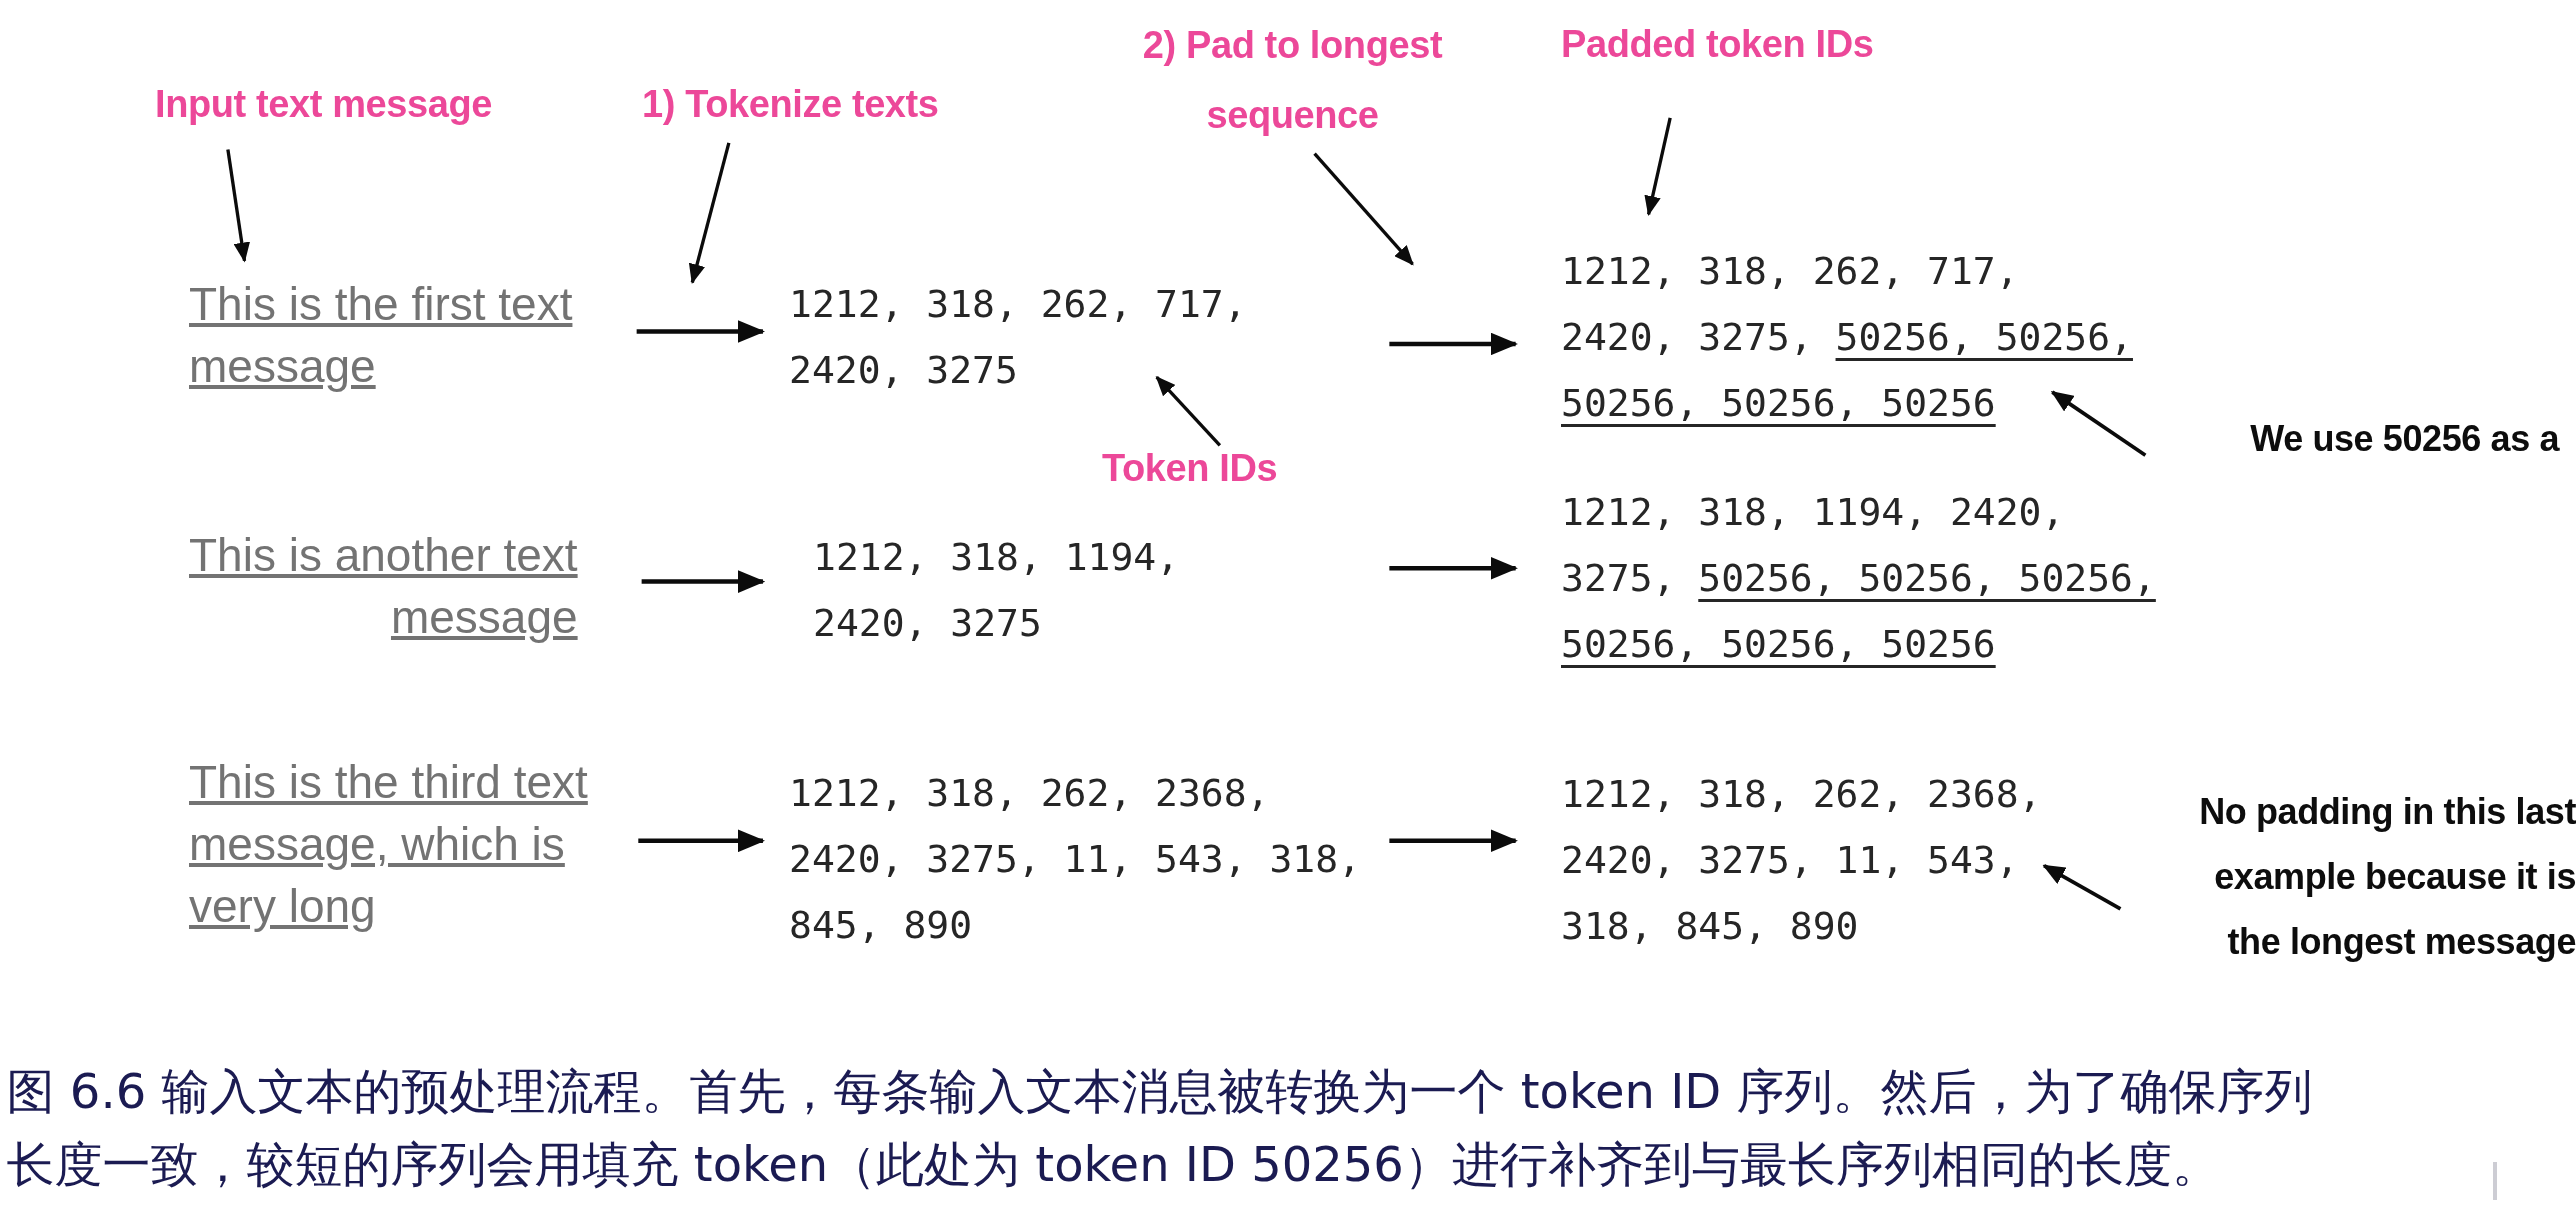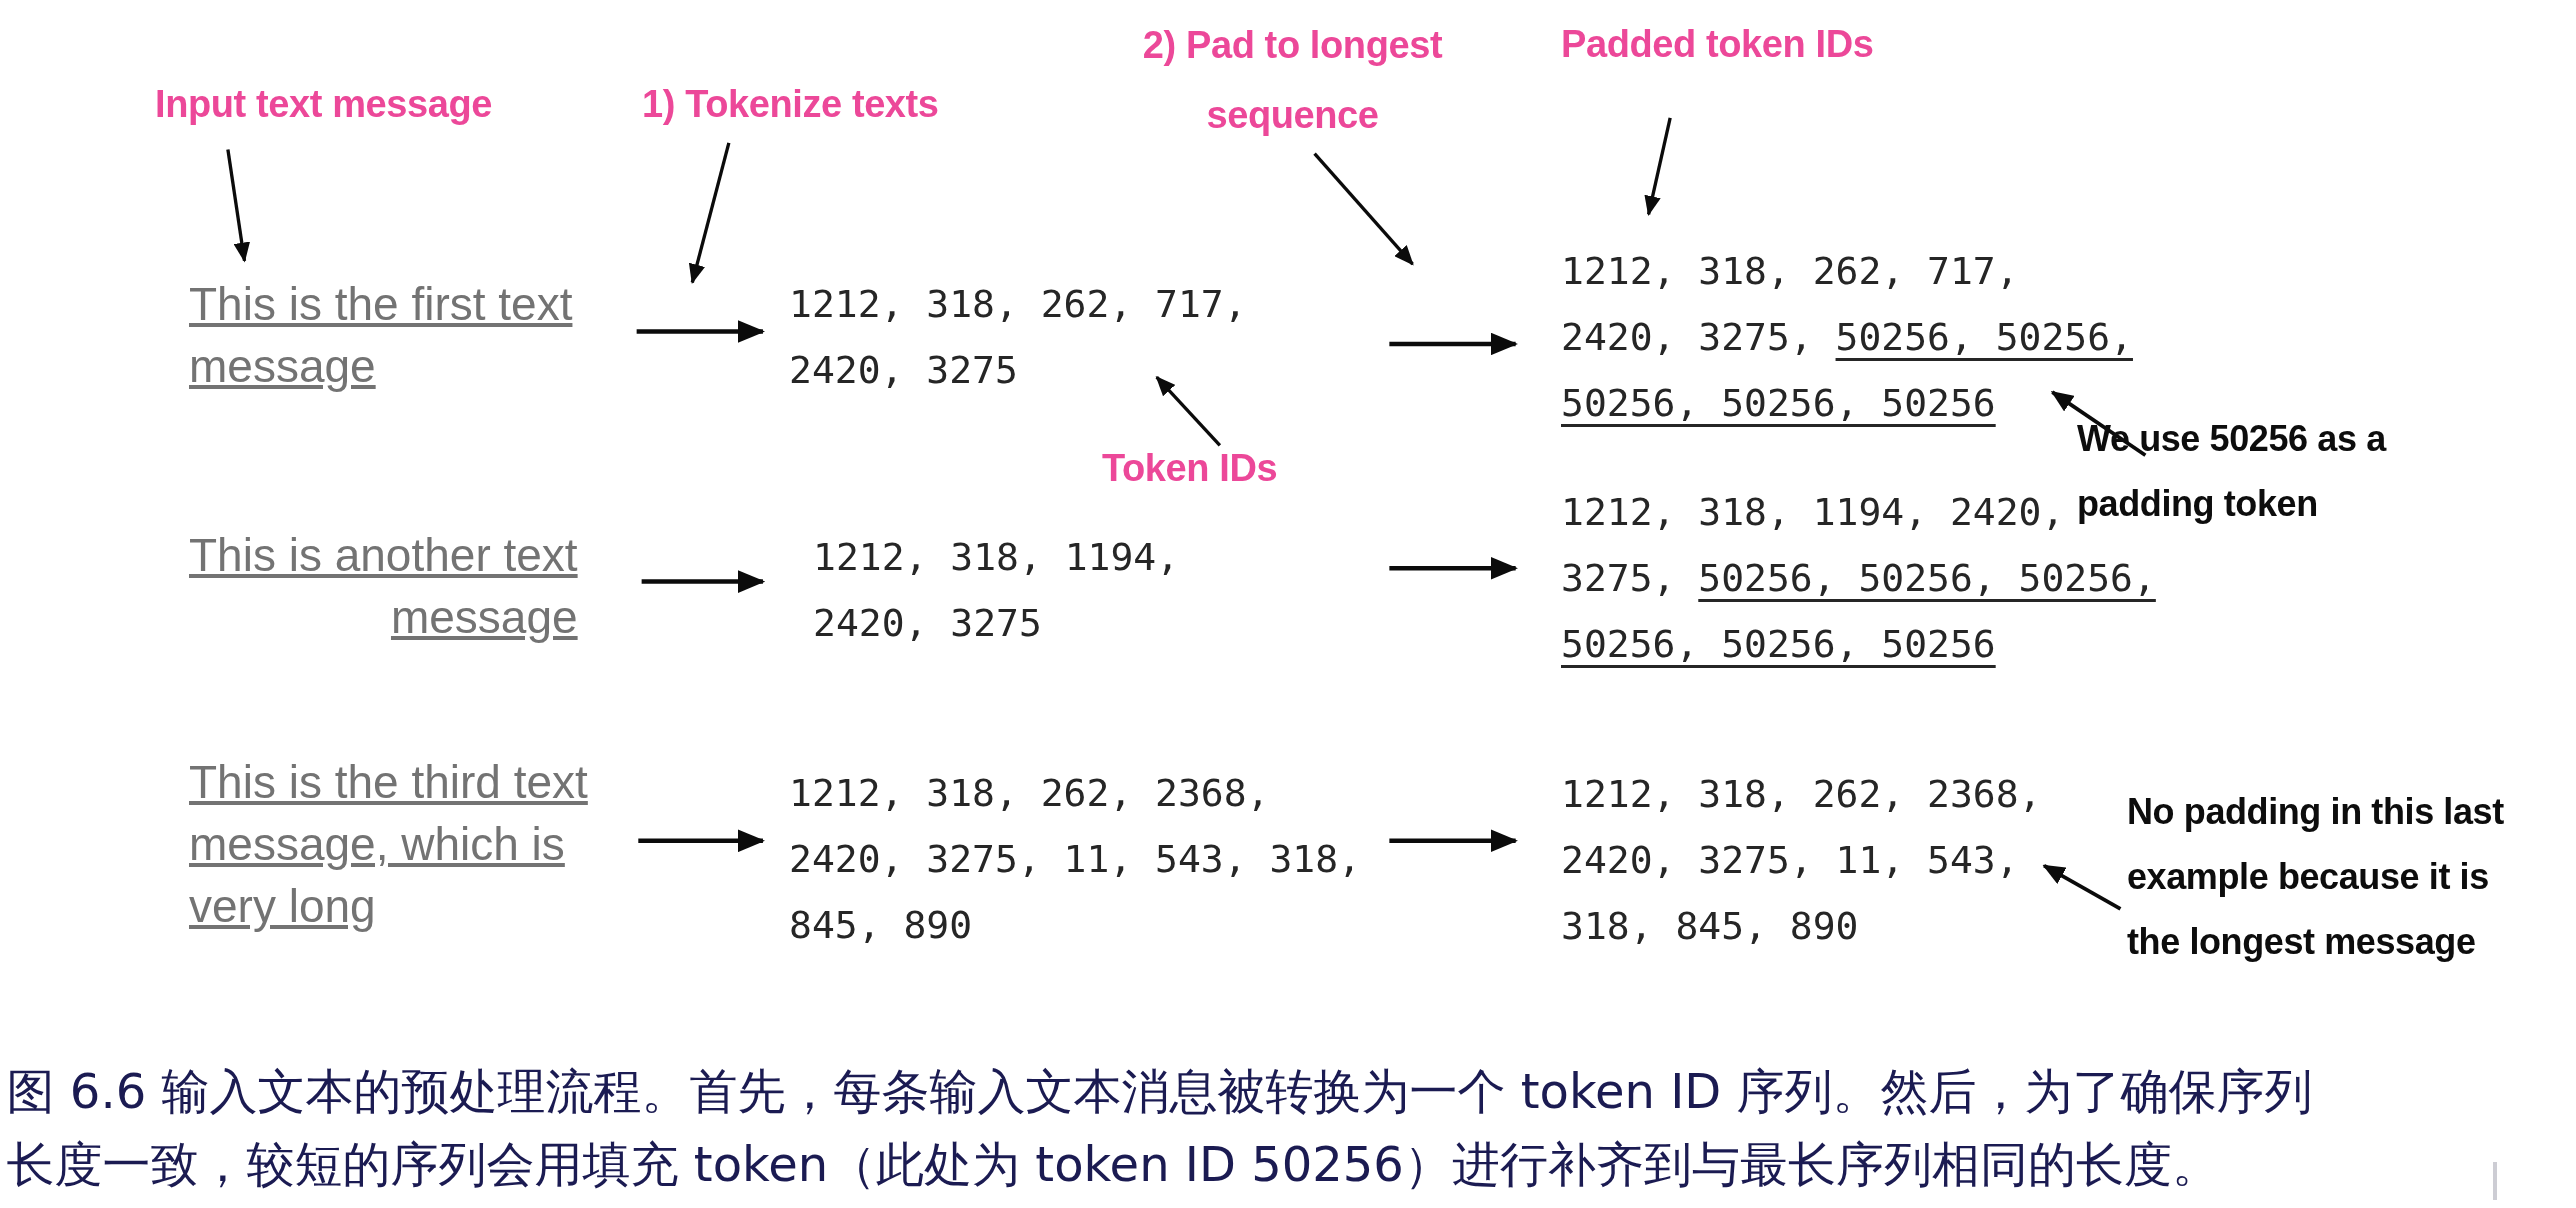--- a/index.html
+++ b/index.html
@@ -4,21 +4,21 @@
 <style>
   html,body{margin:0;padding:0;background:#ffffff;}
   .canvas{position:relative;width:2576px;height:1208px;background:#ffffff;overflow:hidden;
           font-family:"Liberation Sans",sans-serif;}
   .abs{position:absolute;white-space:nowrap;}
   
   .lbl{font-weight:bold;font-size:38px;color:#ec4899;letter-spacing:-0.4px;}
   .lbl .line{display:block;}
   .center{text-align:center;}
   
-  .note{font-weight:bold;font-size:36px;color:#0d0d0d;letter-spacing:-0.4px;line-height:65px;text-align:left;}
+  .note{font-weight:bold;font-size:36px;color:#0d0d0d;letter-spacing:-0.4px;line-height:65px;text-align:right;}
   .note .line{display:block;}
   
   .msg{font-size:46px;color:#737373;line-height:62px;text-decoration:underline;}
   .msg .line{display:block;}
   
   .ids{font-family:"DejaVu Sans Mono","Liberation Mono",monospace;font-size:38px;color:#262626;line-height:66px;}
   .ids .line{display:block;}
   .ids .pad{text-decoration:underline;text-underline-offset:7.5px;text-decoration-thickness:2.9px;}
   
   .caption{font-family:"DejaVu Sans",sans-serif;font-size:48px;color:#1b1b52;}
@@ -103,21 +103,20 @@
     <span class="line"><span>845, 890</span><span class="pad"></span></span>
   </div>
   <div class="abs ids" style="left:1561px;top:761px;">
     <span class="line"><span>1212, 318, 262, 2368,</span><span class="pad"></span></span>
     <span class="line"><span>2420, 3275, 11, 543,</span><span class="pad"></span></span>
     <span class="line"><span>318, 845, 890</span><span class="pad"></span></span>
   </div>
 
   <div class="abs note" style="left:2077px;top:406px;width:482px;">
     <span class="line">We use 50256 as a</span>
-    <span class="line">padding token</span>
   </div>
 
   <div class="abs note" style="left:2127px;top:779px;width:449px;">
     <span class="line">No padding in this last</span>
     <span class="line">example because it is</span>
     <span class="line">the longest message</span>
   </div>
 
   <div class="abs caption" style="left:6.6px;top:1060px;">图 6.6 输入文本的预处理流程。首先，每条输入文本消息被转换为一个 token ID 序列。然后，为了确保序列</div>
   <div class="abs caption" style="left:6.6px;top:1133px;">长度一致，较短的序列会用填充 token（此处为 token ID 50256）进行补齐到与最长序列相同的长度。</div>

